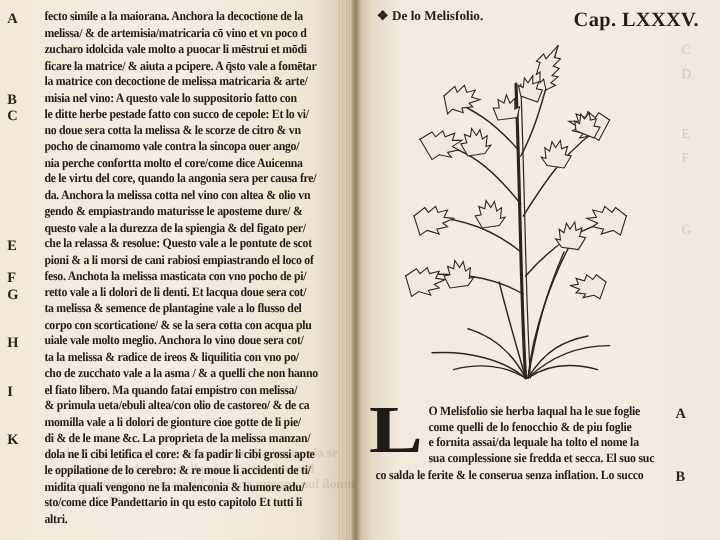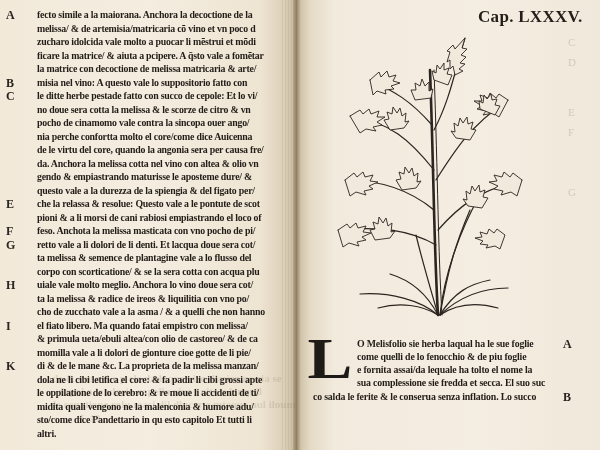--- a/index.html
+++ b/index.html
@@ -100,20 +100,24 @@
       <div class="marg" style="top: 75.5px;">B</div>
       <div class="marg" style="top: 89px;">C</div>
       <div class="marg" style="top: 197px;">E</div>
       <div class="marg" style="top: 224px;">F</div>
       <div class="marg" style="top: 237.5px;">G</div>
       <div class="marg" style="top: 278px;">H</div>
       <div class="marg" style="top: 318.5px;">I</div>
       <div class="marg" style="top: 359px;">K</div>
     </div>
 
+  <div class="header-left">
+    <span>❖</span>
+    <span>De lo Melisfolio.</span>
+  </div>
   <div class="header-right">Cap. LXXXV.</div>
 
   <div class="ghost-marg" style="top:36px;">C</div>
   <div class="ghost-marg" style="top:56px;">D</div>
   <div class="ghost-marg" style="top:106px;">E</div>
   <div class="ghost-marg" style="top:126px;">F</div>
   <div class="ghost-marg" style="top:186px;">G</div>
 
   <svg class="plant" viewBox="0 0 200 290">
     <g fill="none" stroke="#2b2520" stroke-width="1.2" stroke-linecap="round">

